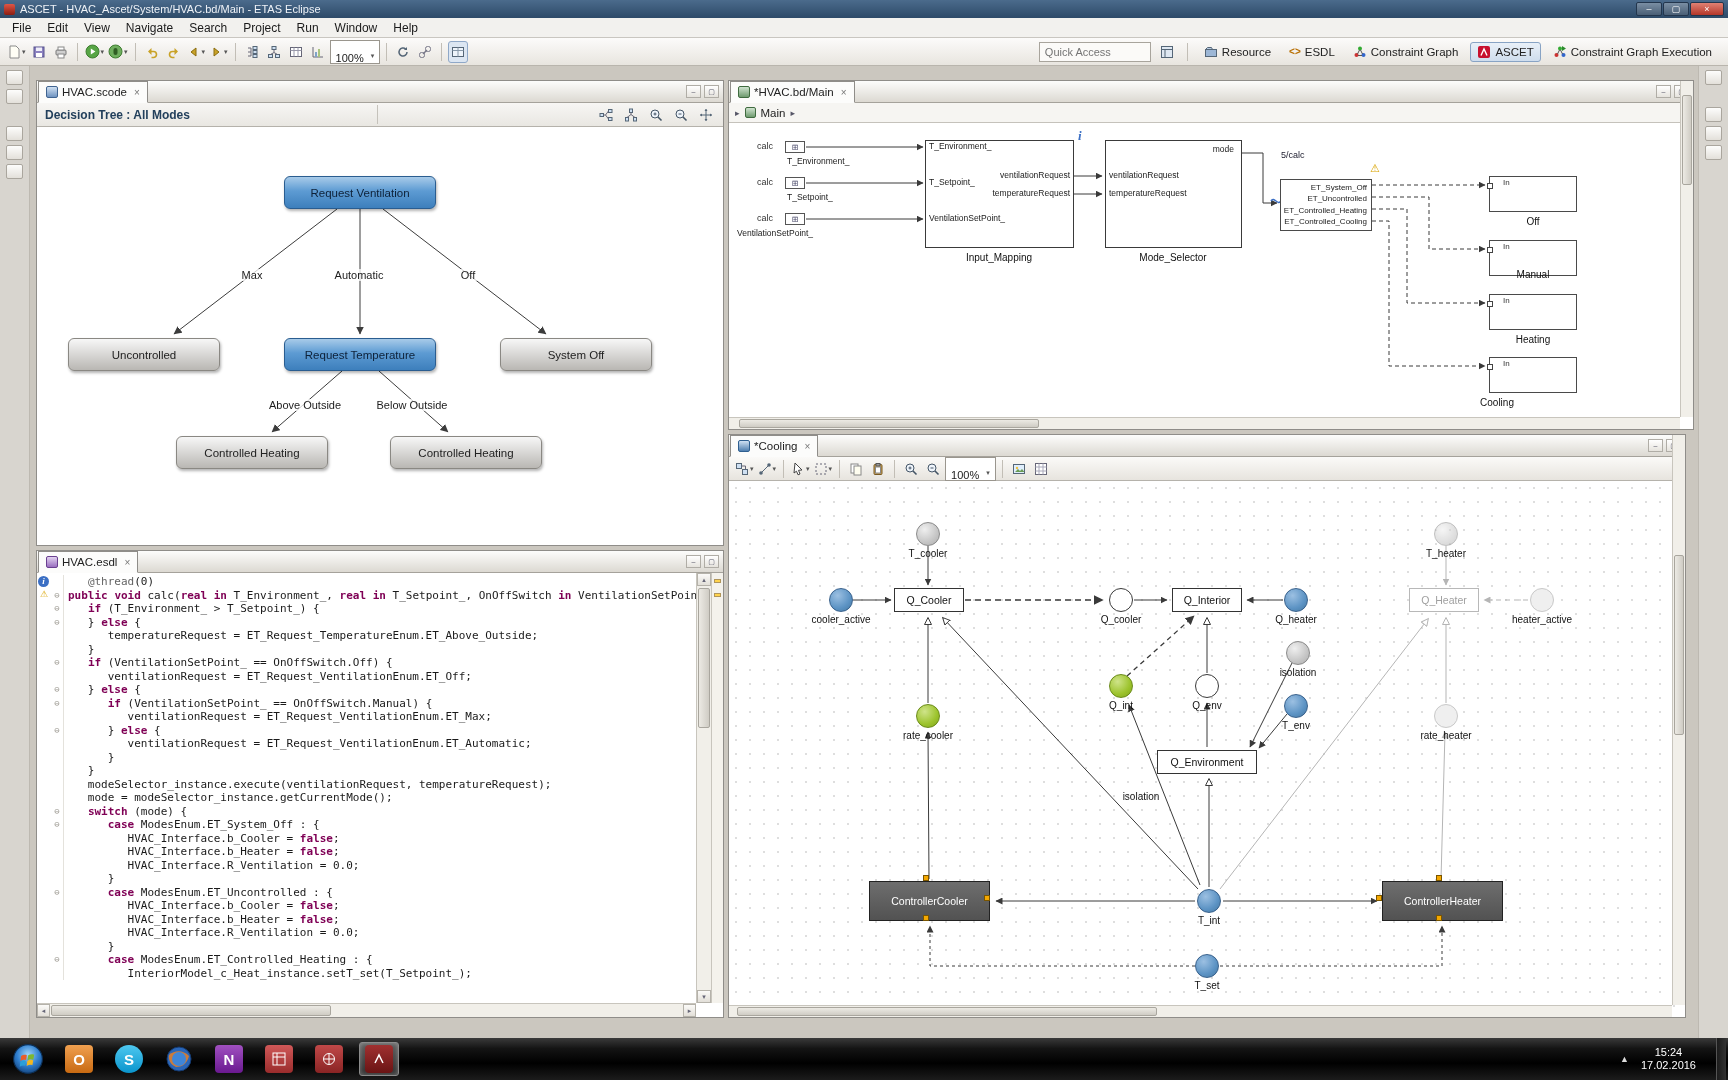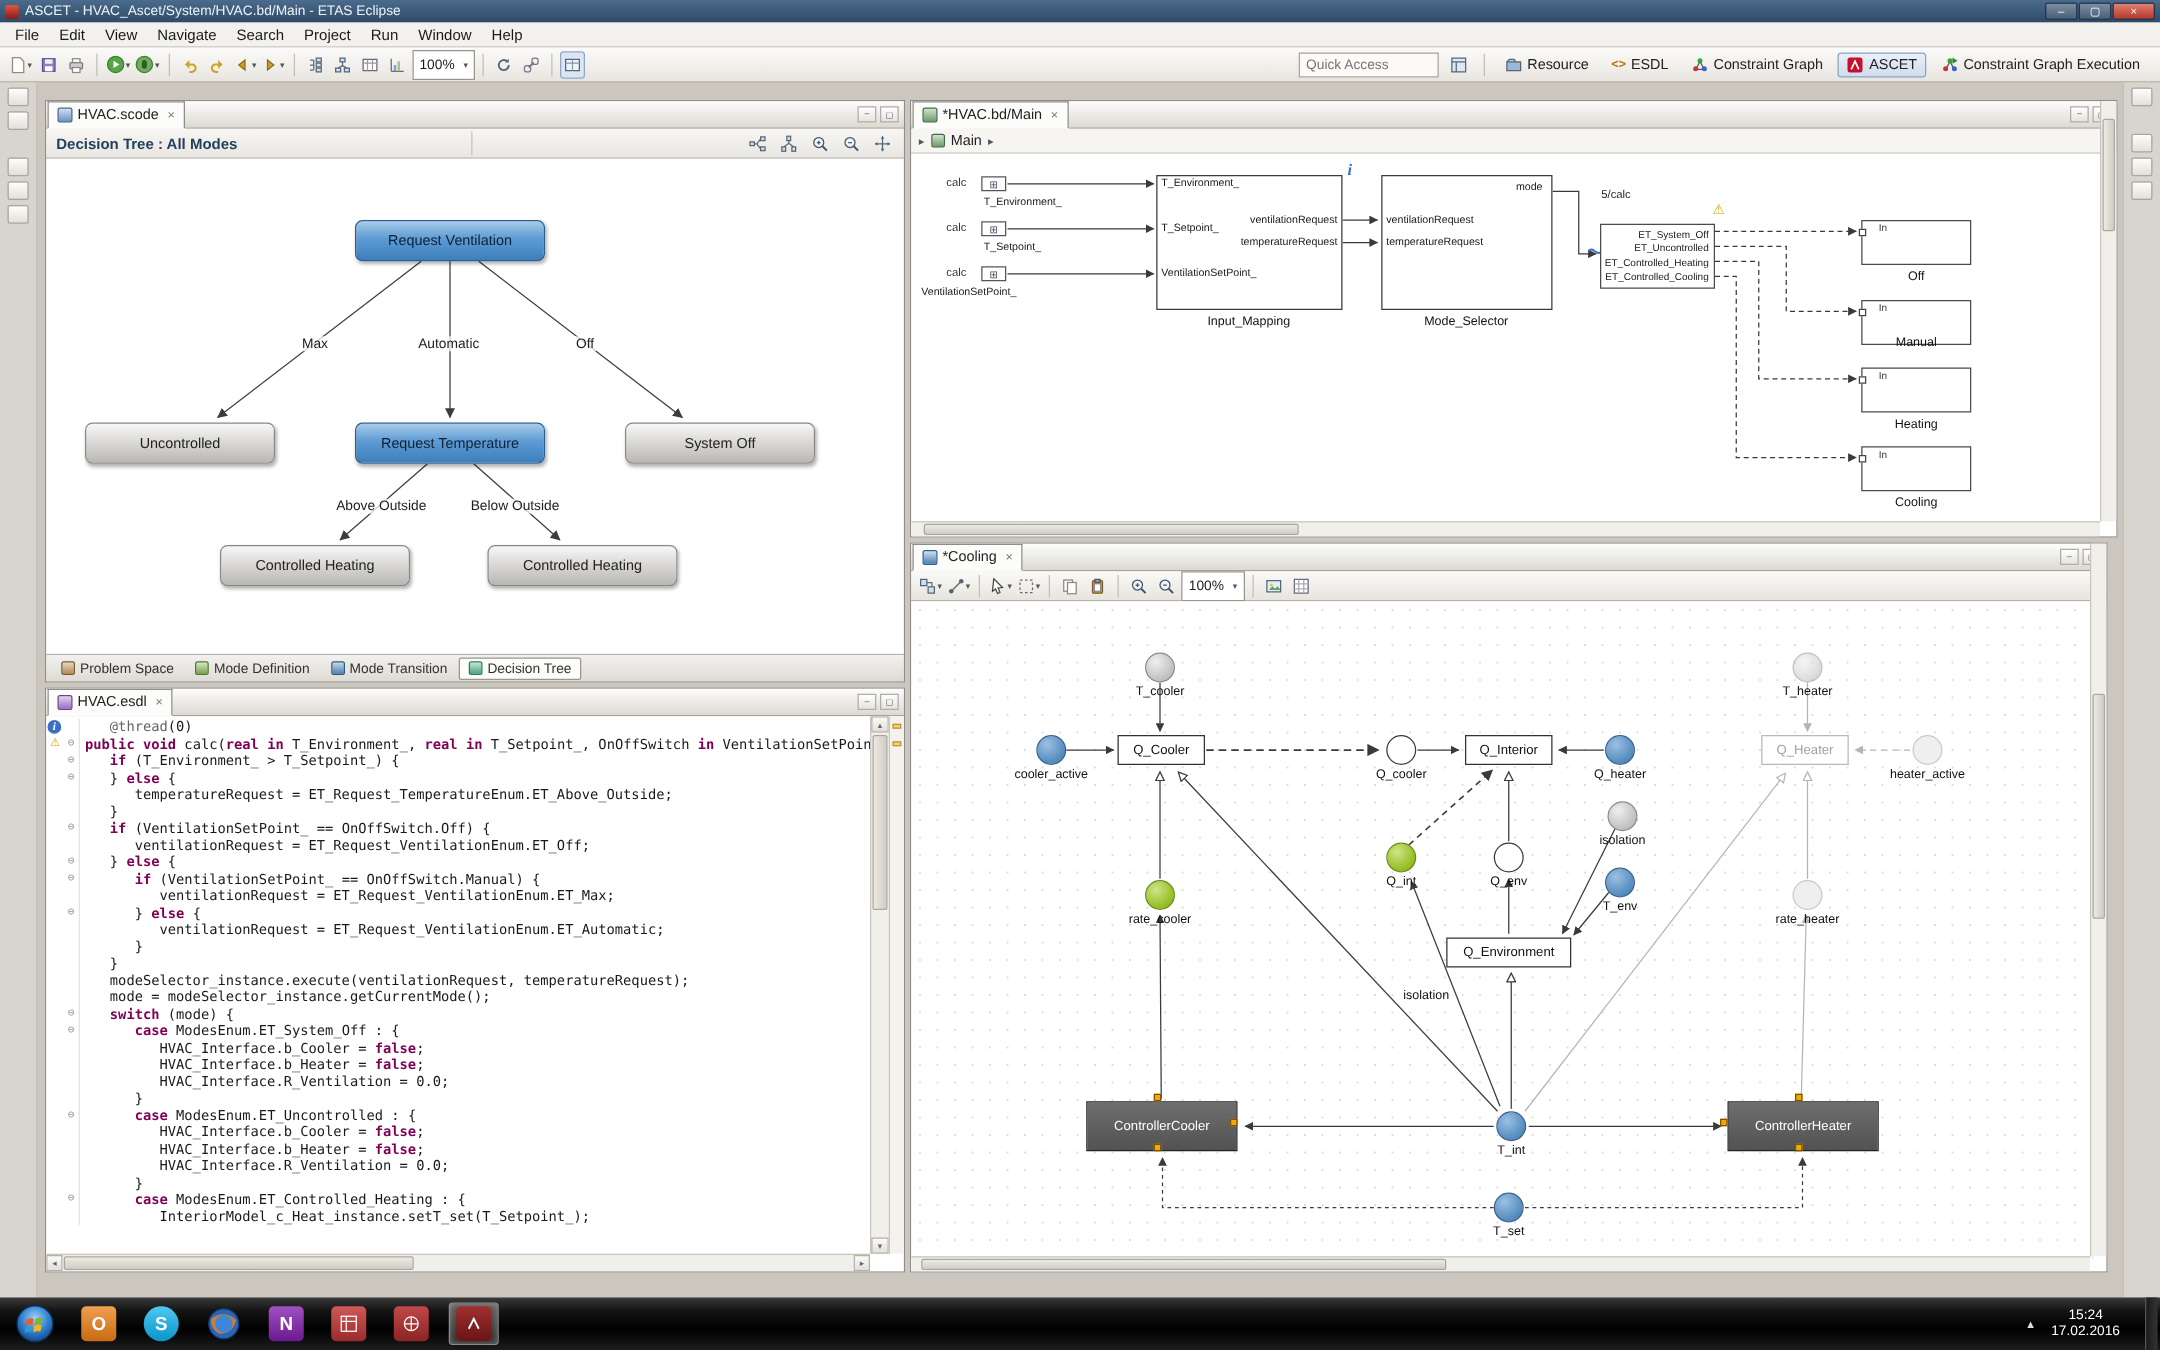--- a/index.html
+++ b/index.html
@@ -17,21 +17,21 @@
 .wbtn.close{background:linear-gradient(#e08173,#b4372a);width:34px}
 
 
 .menubar{position:absolute;left:0;top:18px;width:100%;height:20px;background:#f2f1ee;border-bottom:1px solid #c9c6c0;display:flex;align-items:center;padding-left:4px}
 .menu-item{padding:2px 8px;font-size:12px;color:#1a1a1a}
 .toolbar{position:absolute;left:0;top:38px;width:100%;height:28px;background:linear-gradient(#fcfbfa,#e8e5df);border-bottom:1px solid #b9b5ad;display:flex;align-items:center;padding:0 6px;gap:2px}
 .tbtn{height:22px;min-width:20px;display:flex;align-items:center;justify-content:center;border-radius:3px;gap:1px;padding:0 1px}
 .tbtn.pressed{border:1px solid #8fa8c8;background:#dce6f2}
 .tsep{width:1px;height:18px;background:#c2beb6;margin:0 4px}
 .tcaret{font-size:7px;color:#555}
-.zoom-combo{height:20px;border:1px solid #9a968e;background:#fff;display:flex;align-items:center;font-size:11px;padding:11px 5px;gap:7px}
+.zoom-combo{height:20px;border:1px solid #9a968e;background:#fff;display:flex;font-size:11px;padding:11px 5px;gap:7px}
 .toolbar-right{margin-left:auto;display:flex;align-items:center;gap:6px;padding-right:4px}
 .quick-access{width:112px;height:20px;border:1px solid #a8a49c;background:#fbfaf8;font-size:11px;color:#555;padding:0 5px;font-family:"Liberation Sans",sans-serif}
 .persp{display:flex;align-items:center;gap:4px;font-size:11.5px;color:#222;padding:2px 6px;border-radius:3px;white-space:nowrap}
 .persp.active{border:1px solid #88a3c4;background:linear-gradient(#e9f0f8,#cfdded)}
 .esdl-glyph{color:#b86e00;font-weight:bold;font-size:10px}
 
 
 .rail{position:absolute;top:66px;bottom:42px;width:30px;background:#d8d5cf}
 .rail.left{left:0;border-right:1px solid #bdb9b1}
 .rail.right{right:0;border-left:1px solid #bdb9b1}
@@ -433,38 +433,20 @@
         </div>
       <span class="elabel" style="left:268px;top:272px">Above Outside</span>
       <span class="elabel" style="left:375px;top:272px">Below Outside</span>
       <div class="tnode gray" style="left:139px;top:309px">
           <span>Controlled Heating</span>
         </div>
       <div class="tnode gray" style="left:353px;top:309px">
           <span>Controlled Heating</span>
         </div>
     </div>
-    <div class="bottom-tabs">
-      <span class="btab">
-          <span class="bticon" style="background:linear-gradient(#e8d9c2,#b08a50);border:1px solid #7a5a2a"></span>
-          <span>Problem Space</span>
-        </span>
-      <span class="btab">
-          <span class="bticon" style="background:linear-gradient(#d7e8c2,#7ba050);border:1px solid #4a7a2a"></span>
-          <span>Mode Definition</span>
-        </span>
-      <span class="btab">
-          <span class="bticon" style="background:linear-gradient(#c2d8e8,#5080b0);border:1px solid #2a5a7a"></span>
-          <span>Mode Transition</span>
-        </span>
-      <span class="btab active">
-          <span class="bticon" style="background:linear-gradient(#c2e8d9,#50a080);border:1px solid #2a7a5a"></span>
-          <span>Decision Tree</span>
-        </span>
-    </div>
   </div>
 
   <div class="panel" id="panel-esdl">
     <div class="tabrow">
       <span class="tab active">
         <span class="ticon" style="background:linear-gradient(#e2d2f0,#9a6fc0);border:1px solid #6a3f90"></span>
         <span>HVAC.esdl</span>
         <span class="tclose">×</span>
       </span>
       <span class="view-btns">
@@ -704,21 +686,21 @@
       <span class="bname" style="left:804px;top:146px">Manual</span>
       <div class="outblock" style="left:760px;top:171px">
         <span class="pport"></span>
         <span class="inlbl">In</span>
       </div>
       <span class="bname" style="left:804px;top:211px">Heating</span>
       <div class="outblock" style="left:760px;top:234px">
         <span class="pport"></span>
         <span class="inlbl">In</span>
       </div>
-      <span class="bname" style="left:804px;top:274px">Cooling</span>
+      <span class="bname" style="left:768px;top:274px">Cooling</span>
     </div>
     <div class="thin-vscroll" style="bottom:12px">
         <span class="vthumb" style="top:14px;height:90px"></span>
       </div>
     <div class="thin-hscroll">
         <span class="hthumb" style="left:10px;width:300px"></span>
       </div>
   </div>
 
   <div class="panel" id="panel-cooling">

